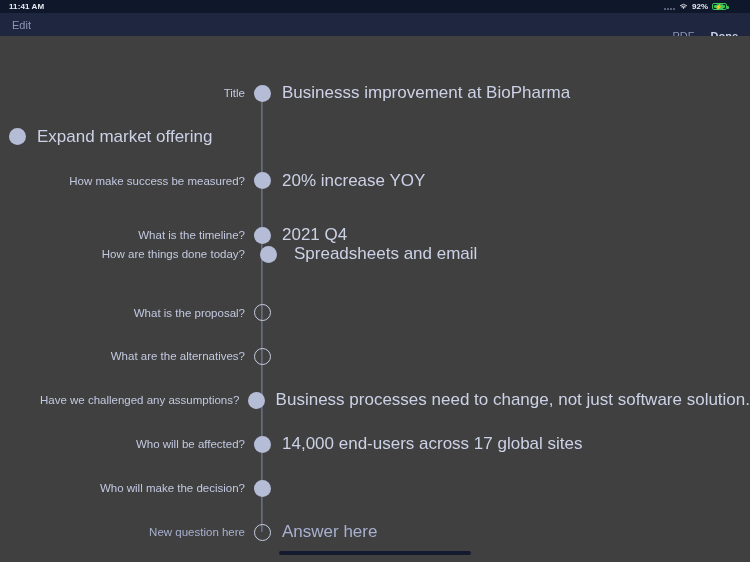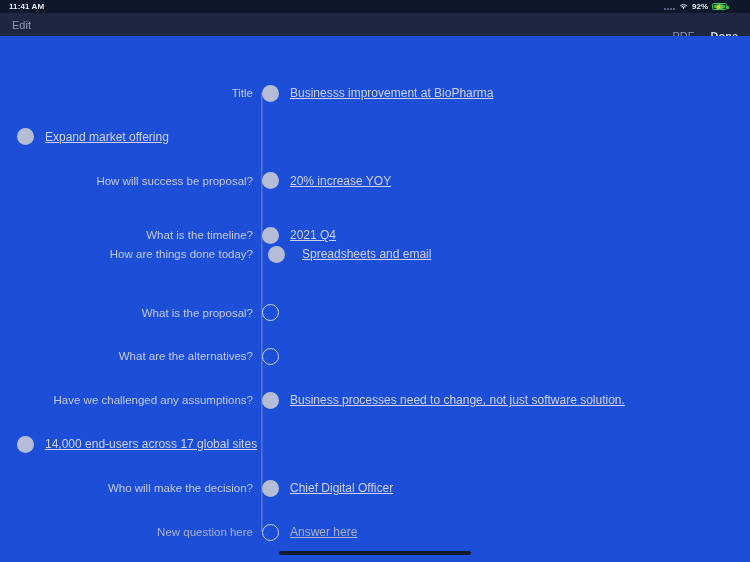--- a/index.html
+++ b/index.html
@@ -59,23 +59,22 @@
     background:none; border:none; font-family:inherit;
   }
   .nav-right{ margin-left:auto; display:flex; align-items:flex-start; gap:16px;margin-top:23px; }
   .nav-btn.strong{ color:#ccd2e6; font-weight:bold; }
 
   
   .content{
     position:relative;
     width:100%;
     height:526px;
-    background:#1d4ed8;
+    background:#404040;
     overflow:hidden;
-    padding-left:8px;
   }
 
   .spine{
     position:absolute;
     left:262px;
     width:1.2px;
     background:#8e98bd;
     opacity:.85;
     transform:translateX(-50%);
   }
@@ -108,25 +107,24 @@
     background:#b5bcd6;
     cursor:pointer;
   }
   .node.empty{
     background:transparent;
     border:1.4px solid #c7cde2;
     width:17px; height:17px;
   }
   .a{
     flex:1;
-    font-size:12px;
+    font-size:17px;
     color:#ccd2e6;
     white-space:nowrap;
     padding-left:2px;
-    text-decoration:underline;
   }
   .row.placeholder .q{ color:#a7b0cf; }
   .row.placeholder .a{ color:#a7b0cf; }
 
   
   .home-indicator{
     position:absolute;
     left:50%; transform:translateX(-50%);
     bottom:7px;
     width:192px; height:4px;
@@ -177,21 +175,21 @@
         </div>
         <div class="a">Businesss improvement at BioPharma</div>
       </div>
       <div class="row" style="top: 89.9px;">
         <div class="node-wrap">
           <div class="node"></div>
         </div>
         <div class="a">Expand market offering</div>
       </div>
       <div class="row" style="top: 133.8px;">
-        <div class="q">How will success be proposal?</div>
+        <div class="q">How make success be measured?</div>
         <div class="node-wrap">
           <div class="node"></div>
         </div>
         <div class="a">20% increase YOY</div>
       </div>
       <div class="row" style="top: 188px;">
         <div class="q">What is the timeline?</div>
         <div class="node-wrap">
           <div class="node"></div>
         </div>
@@ -219,31 +217,31 @@
         <div class="a"></div>
       </div>
       <div class="row" style="top: 353.3px;">
         <div class="q">Have we challenged any assumptions?</div>
         <div class="node-wrap">
           <div class="node"></div>
         </div>
         <div class="a">Business processes need to change, not just software solution.</div>
       </div>
       <div class="row" style="top: 397.2px;">
+        <div class="q">Who will be affected?</div>
         <div class="node-wrap">
           <div class="node"></div>
         </div>
         <div class="a">14,000 end-users across 17 global sites</div>
       </div>
       <div class="row" style="top: 441.1px;">
         <div class="q">Who will make the decision?</div>
         <div class="node-wrap">
           <div class="node"></div>
         </div>
-        <div class="a">Chief Digital Officer</div>
       </div>
       <div class="row placeholder" style="top: 485px;">
         <div class="q">New question here</div>
         <div class="node-wrap">
           <div class="node empty"></div>
         </div>
         <div class="a">Answer here</div>
       </div>
     </div>
   <div class="home-indicator"></div>

